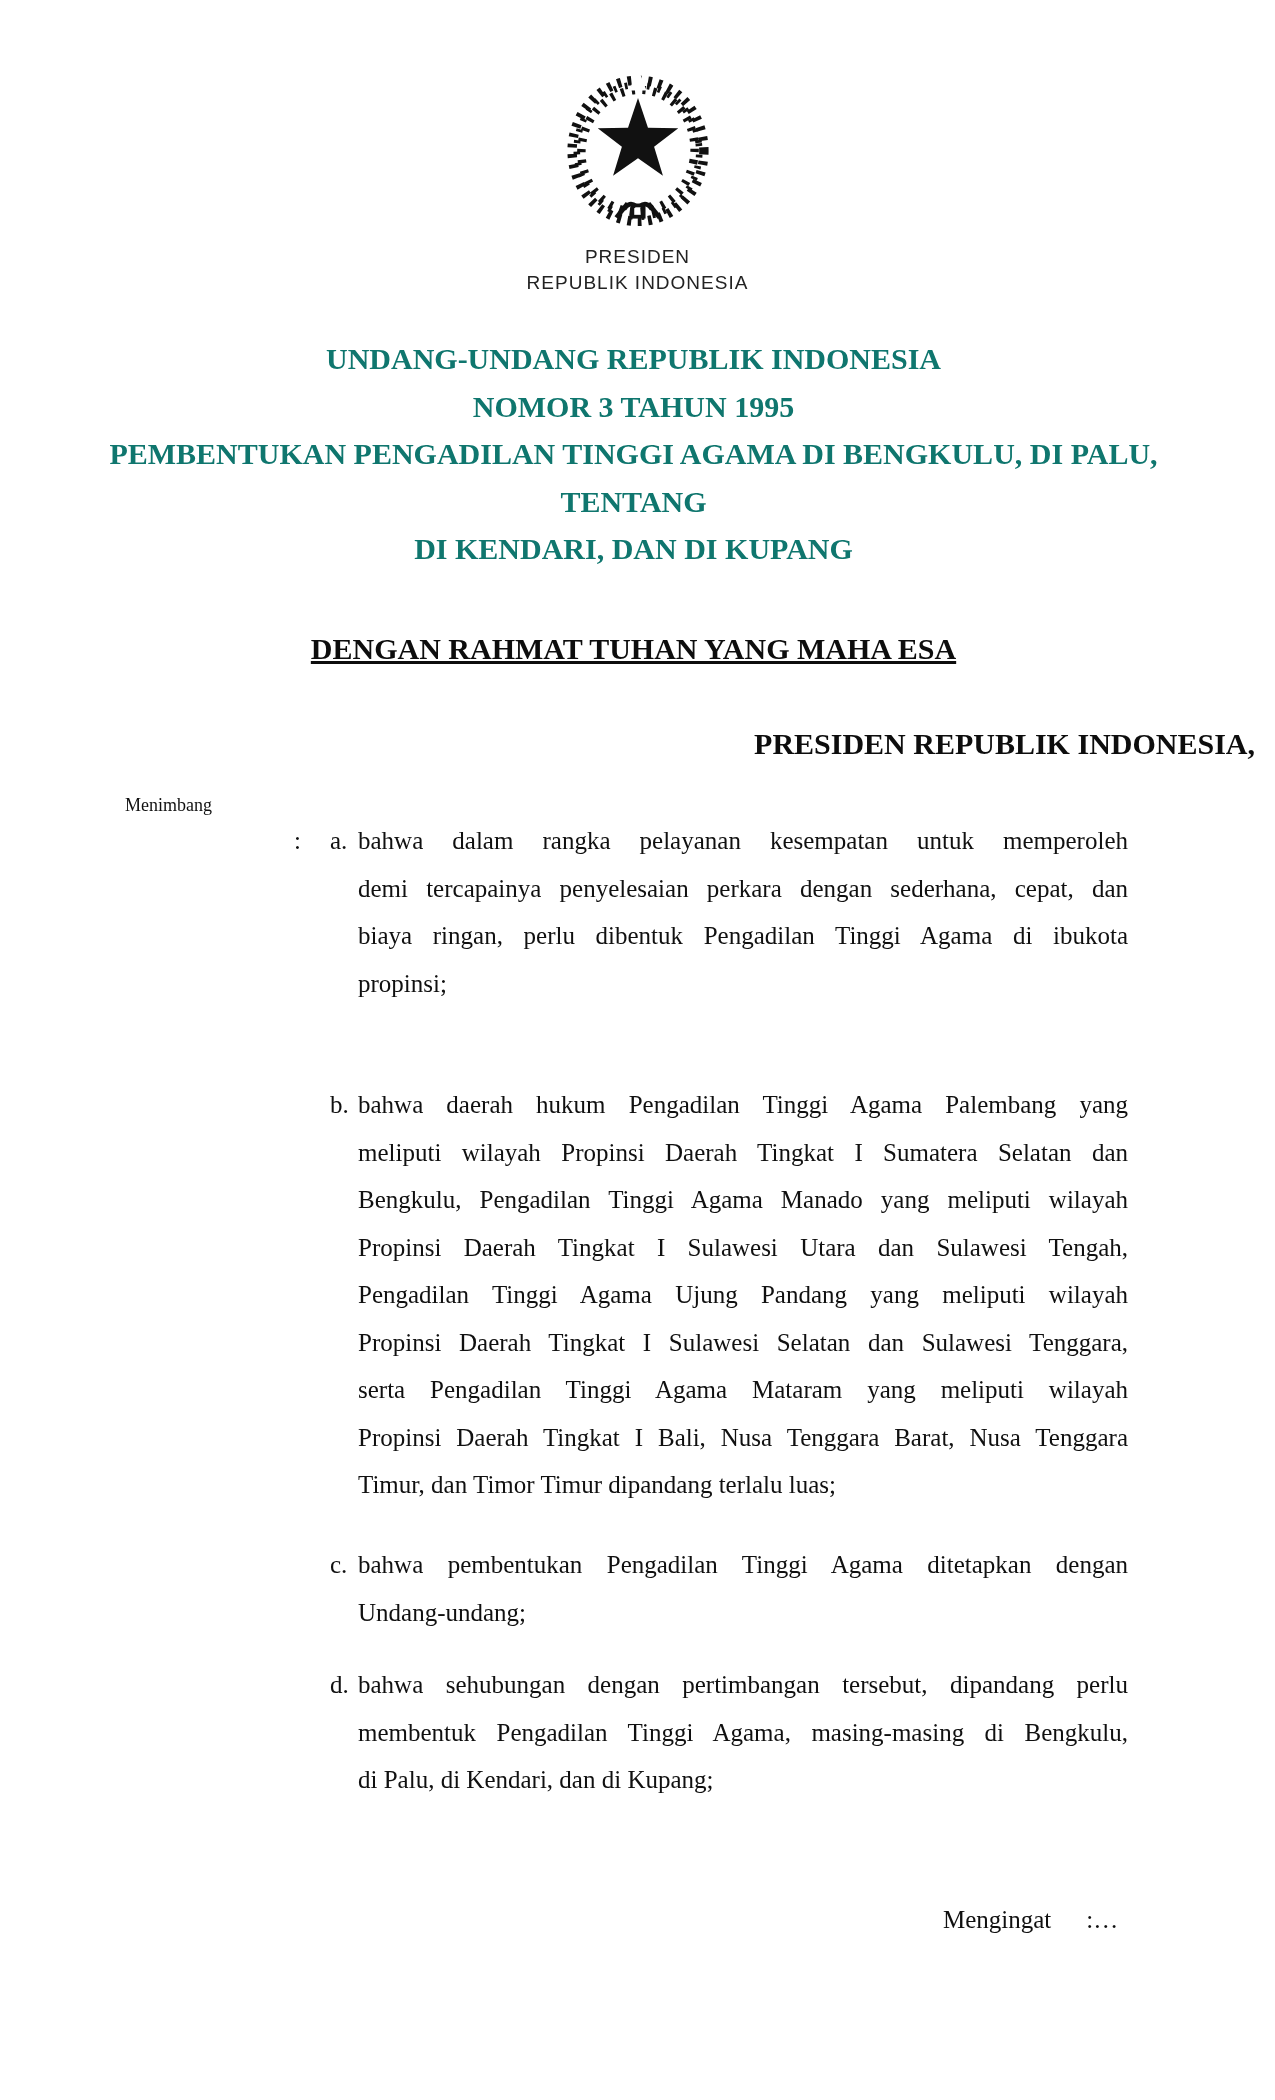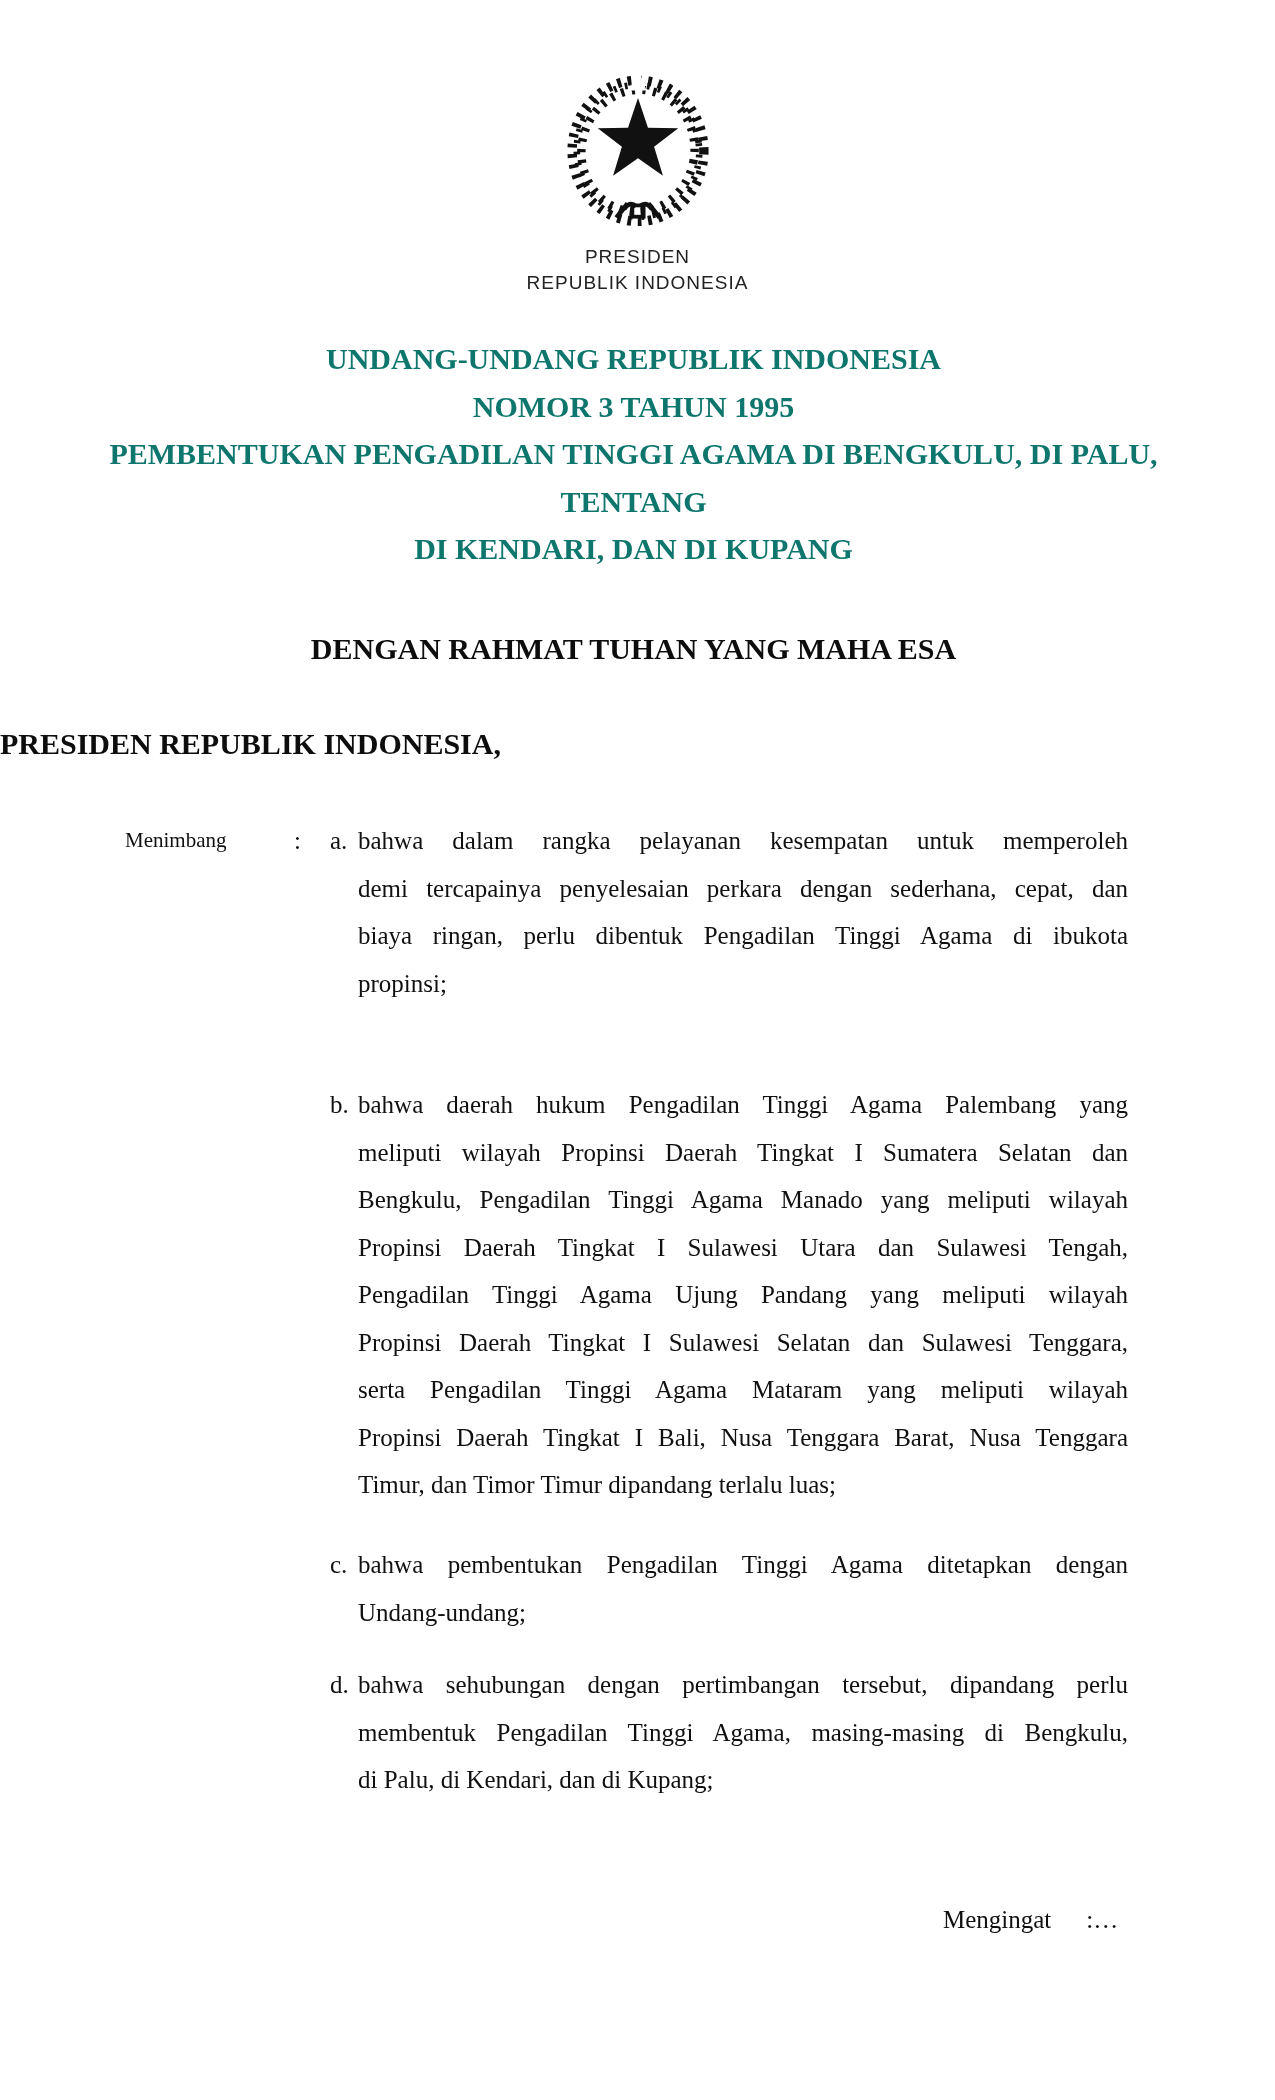--- a/index.html
+++ b/index.html
@@ -12,27 +12,27 @@
     position:absolute; left:0; right:0; top:244px; text-align:center;
     font-family:"Liberation Sans", sans-serif; font-size:19px; line-height:26px;
     letter-spacing:1px; color:#222;
   }
   .title-block {
     position:absolute; left:0; right:8px; top:335px; text-align:center;
     font-weight:bold; font-size:30px; line-height:47.5px; color:#0f766e;
   }
   .invocation {
     position:absolute; left:0; right:8px; top:625px; text-align:center;
+    font-weight:bold; font-size:30px; line-height:47.5px; color:#0d0d0d;text-decoration:underline;
+  }
+  .authority {
+    position:absolute; left:0; right:20px; top:720px; text-align:right;
     font-weight:bold; font-size:30px; line-height:47.5px; color:#0d0d0d;
   }
-  .authority {
-    position:absolute; left:0; right:8px; top:720px; text-align:left;
-    font-weight:bold; font-size:30px; line-height:47.5px; color:#0d0d0d;
-  }
-  .cons-label { position:absolute; left:125px; top:817px; font-size:21px; line-height:47.5px; }
+  .cons-label { position:absolute; left:125px; top:782px; font-size:18px; line-height:47.5px; }
   .cons-colon { position:absolute; left:294px; top:817px; font-size:25px; line-height:47.5px; }
   .cons-item {
     position:absolute; left:358px; width:770px;
     font-size:25px; line-height:47.5px;
   }
   .cons-marker { position:absolute; left:-28px; top:0; }
   .cons-line { text-align:justify; text-align-last:justify; }
   .cons-line.last { text-align-last:left; }
   .catchword {
     position:absolute; left:943px; top:1905px; font-size:25px; line-height:30px;

